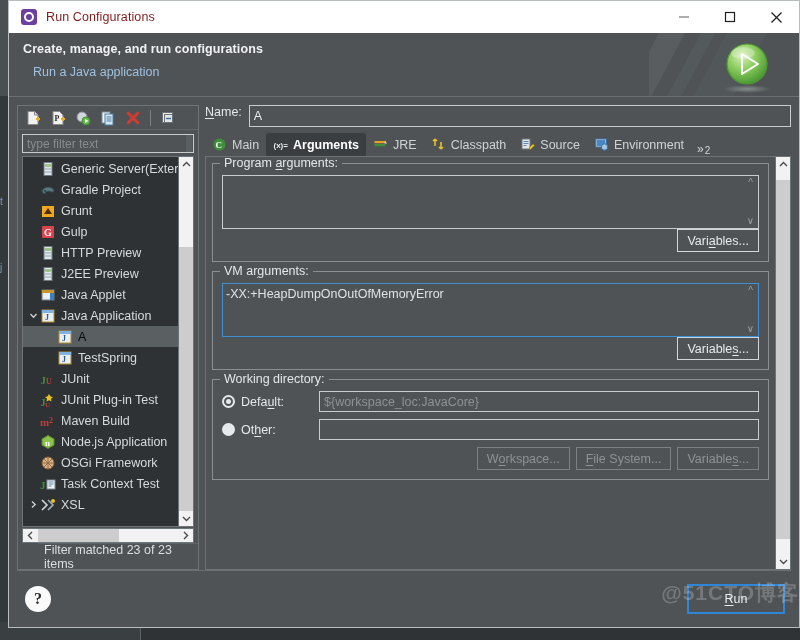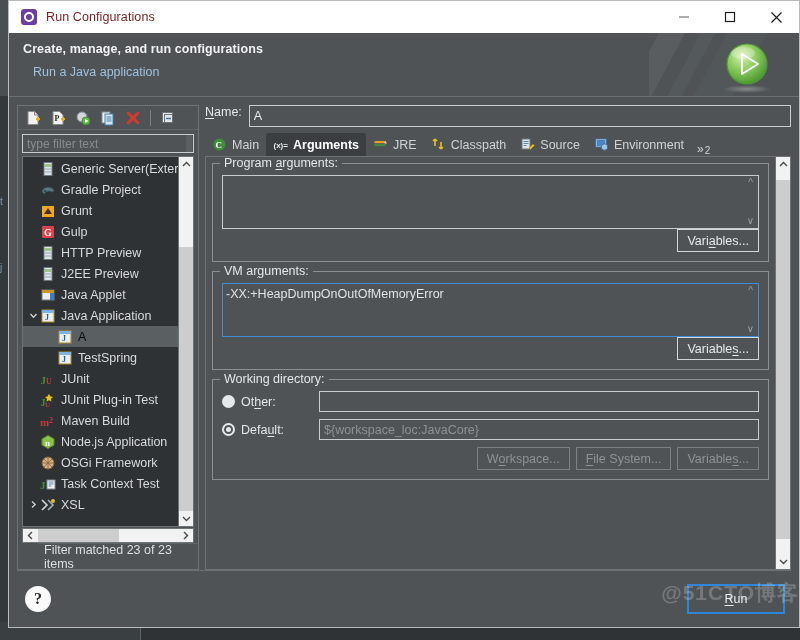--- a/index.html
+++ b/index.html
@@ -695,28 +695,28 @@
               </span>
             </div>
             <div class="btnrow">
               <span class="btn">Variable<span class="u">s</span>...</span>
             </div>
           </div>
 
           <div class="group" style="margin-bottom:0;">
             <span class="glabel">Working directory:</span>
             <div class="wdrow">
+              <span class="radio on"></span>
+              <span class="wdlabel">Defa<span class="u">u</span>lt:</span>
+              <input class="wdfield" readonly="" value="${workspace_loc:JavaCore}" style="">
+            </div>
+            <div class="wdrow">
               <span class="radio off"></span>
               <span class="wdlabel">Ot<span class="u">h</span>er:</span>
               <input class="wdfield enabled" value="" style="">
-            </div>
-            <div class="wdrow">
-              <span class="radio on"></span>
-              <span class="wdlabel">Defa<span class="u">u</span>lt:</span>
-              <input class="wdfield" readonly="" value="${workspace_loc:JavaCore}" style="">
             </div>
             <div class="btnrow">
               <span class="btn disabled">W<span class="u">o</span>rkspace...</span>
               <span class="btn disabled"><span class="u">F</span>ile System...</span>
               <span class="btn disabled">Variable<span class="u">s</span>...</span>
             </div>
           </div>
 
         </div>
 

